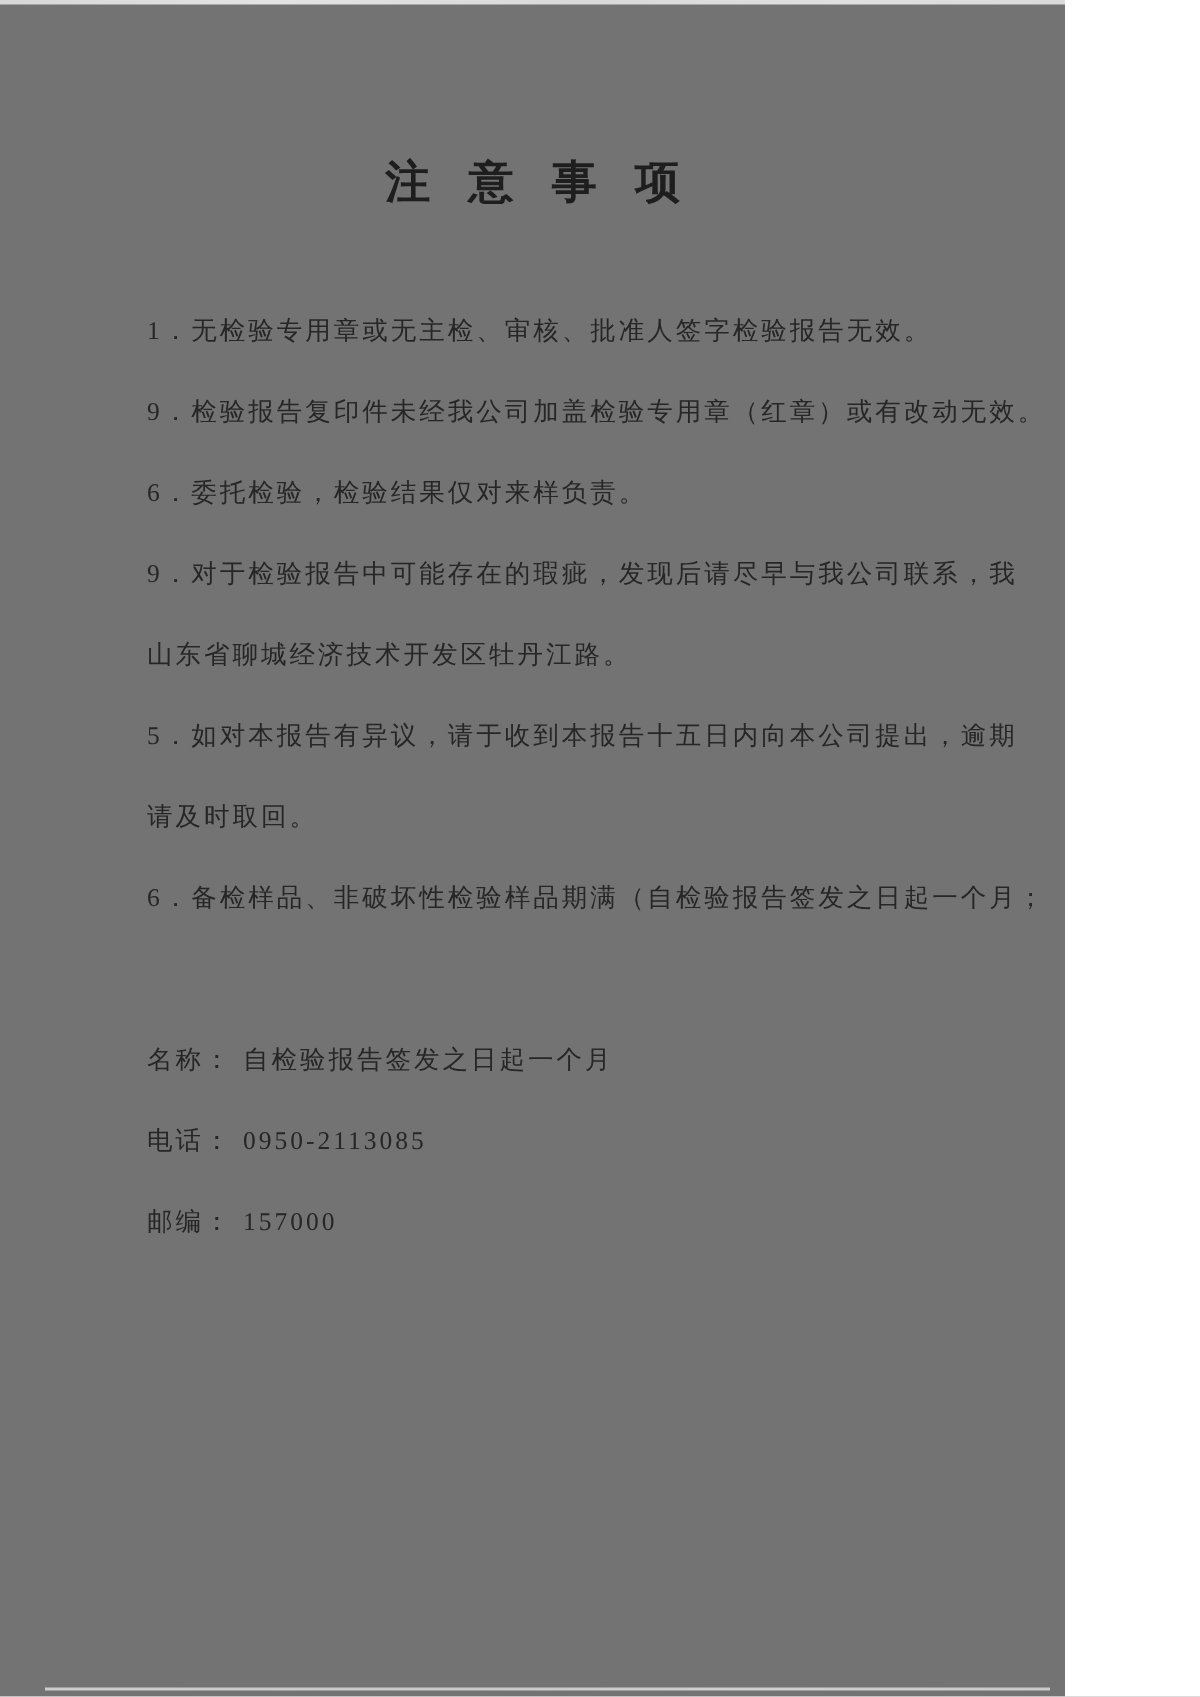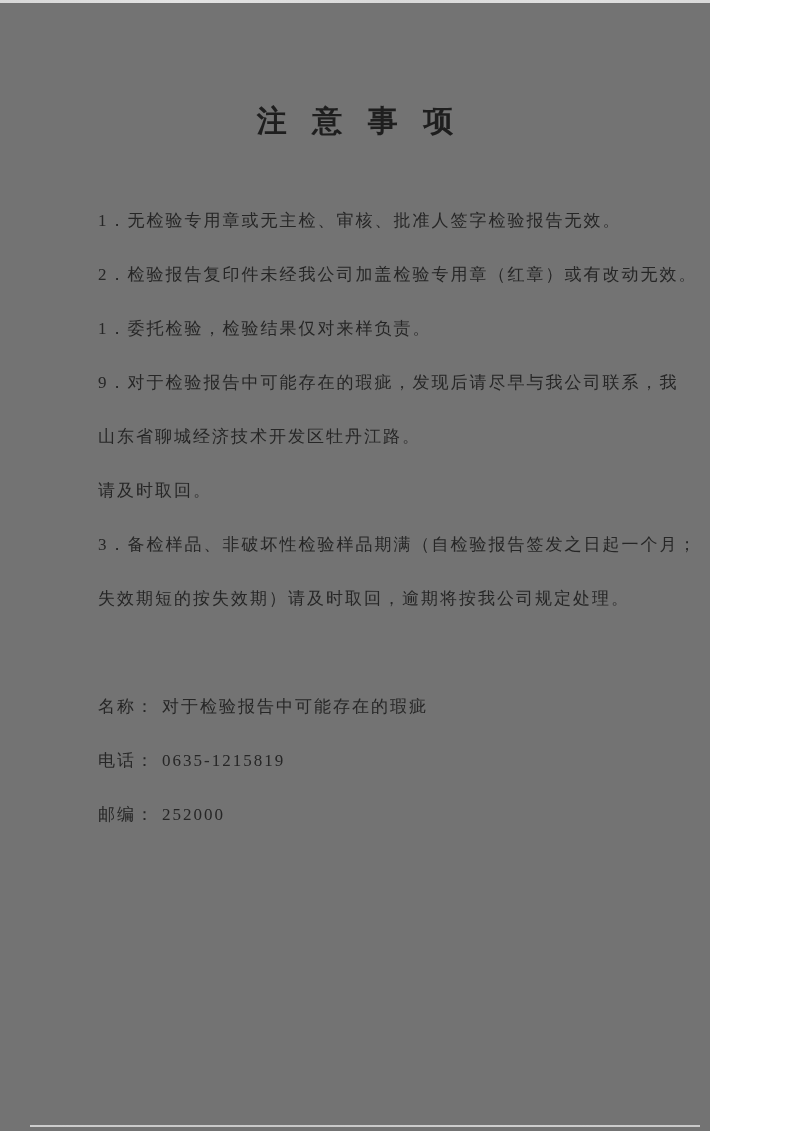--- a/index.html
+++ b/index.html
@@ -72,48 +72,48 @@
     <span class="title-text">注 意 事 项</span>
   </h1>
 
   <div class="content">
 
     <section>
       <p class="notice">
         <span class="line">1．无检验专用章或无主检、审核、批准人签字检验报告无效。</span>
       </p>
       <p class="notice">
-        <span class="line">2．检验报告复印件未经我公司加盖检验专用章（红章）或有改动无效。</span>
+        <span class="line">9．检验报告复印件未经我公司加盖检验专用章（红章）或有改动无效。</span>
       </p>
       <p class="notice">
-        <span class="line">1．委托检验，检验结果仅对来样负责。</span>
+        <span class="line">6．委托检验，检验结果仅对来样负责。</span>
       </p>
       <p class="notice">
         <span class="line">9．对于检验报告中可能存在的瑕疵，发现后请尽早与我公司联系，我</span>
         <span class="line">山东省聊城经济技术开发区牡丹江路。</span>
       </p>
       <p class="notice">
+        <span class="line">5．如对本报告有异议，请于收到本报告十五日内向本公司提出，逾期</span>
         <span class="line">请及时取回。</span>
       </p>
       <p class="notice">
-        <span class="line">3．备检样品、非破坏性检验样品期满（自检验报告签发之日起一个月；</span>
-        <span class="line">失效期短的按失效期）请及时取回，逾期将按我公司规定处理。</span>
+        <span class="line">6．备检样品、非破坏性检验样品期满（自检验报告签发之日起一个月；</span>
       </p>
     </section>
 
     <div class="section-gap"></div>
 
     <section>
       <div class="line">
-        <span class="contact-label">名称：</span><span class="contact-value">对于检验报告中可能存在的瑕疵</span>
+        <span class="contact-label">名称：</span><span class="contact-value">自检验报告签发之日起一个月</span>
       </div>
       <div class="line">
-        <span class="contact-label">电话：</span><span class="contact-value">0635-1215819</span>
+        <span class="contact-label">电话：</span><span class="contact-value">0950-2113085</span>
       </div>
       <div class="line">
-        <span class="contact-label">邮编：</span><span class="contact-value">252000</span>
+        <span class="contact-label">邮编：</span><span class="contact-value">157000</span>
       </div>
     </section>
 
   </div>
 
   <div class="scan-edge-bottom"></div>
 </div>
 
 </body></html>

